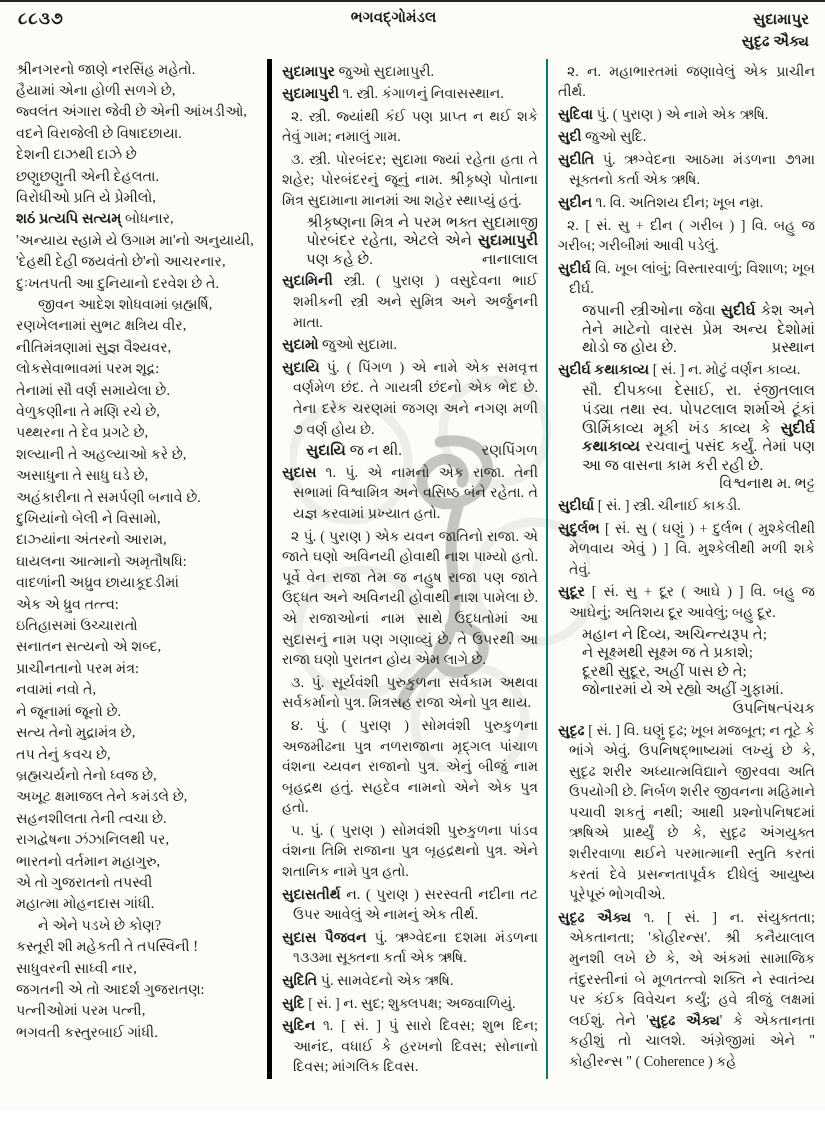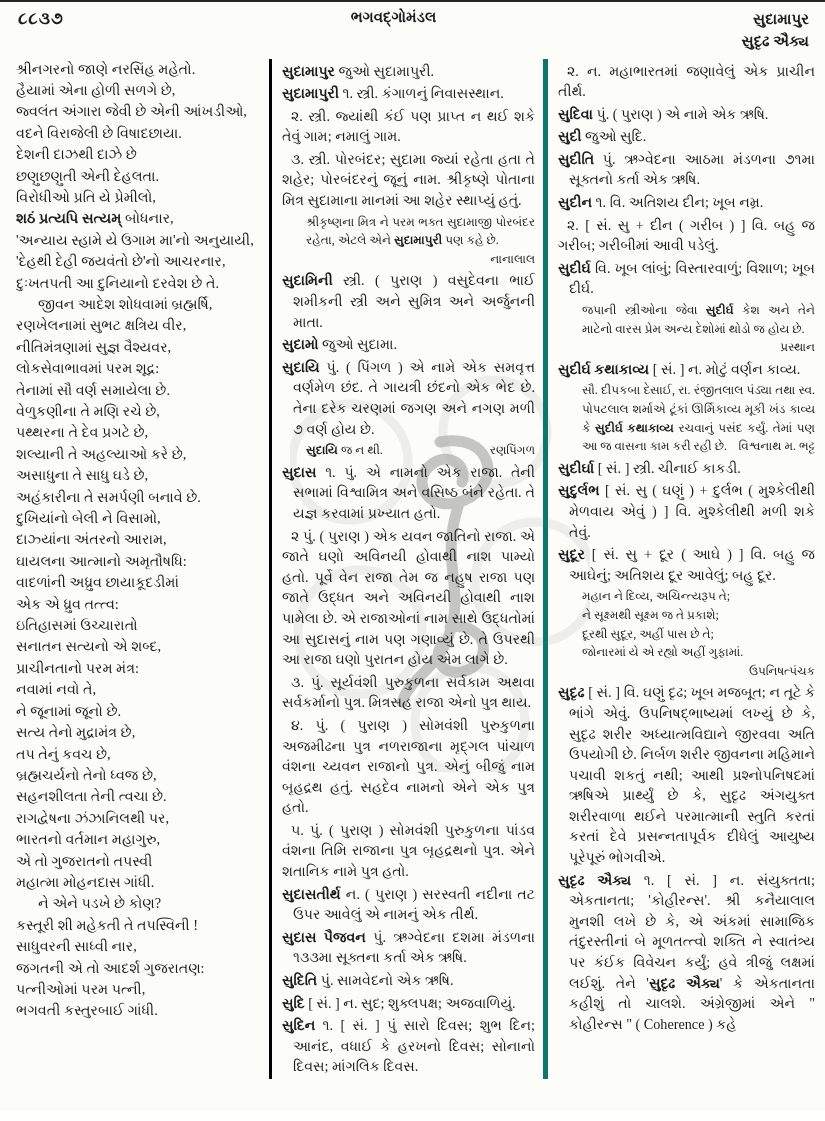--- a/index.html
+++ b/index.html
@@ -20,37 +20,37 @@
   .hdr .pageno{width:110px;font-size:17px;font-weight:bold;letter-spacing:1px;}
   .hdr .title{flex:1;text-align:center;font-size:15px;font-weight:bold;}
   .hdr .runhead{width:150px;text-align:right;font-size:15px;font-weight:bold;line-height:1.45;}
   .cols{
     position:relative;z-index:1;
     display:flex;
     padding:6px 10px 0 16px;
     box-sizing:border-box;
   }
   .col{box-sizing:border-box;}
-  .col[data-col="col1"]{width:256px;padding-right:2px;border-right:3px solid #000000;}
-  .col[data-col="col2"]{width:276px;padding:0 8px 0 10px;border-right:5px solid #0f766e;}
+  .col[data-col="col1"]{width:256px;padding-right:2px;border-right:5px solid #000000;}
+  .col[data-col="col2"]{width:276px;padding:0 8px 0 10px;border-right:2px solid #0f766e;}
   .col[data-col="col3"]{flex:1;padding-left:10px;}
   .pline{
     font-size:14.3px;line-height:21.4px;
     white-space:nowrap;overflow:hidden;
   }
   .pline.ind{padding-left:22px;}
   .entry,.sub{
     font-size:14.2px;line-height:20.6px;
     margin:2px 0;
     text-align:justify;
   }
   .entry{padding-left:11px;text-indent:-11px;}
   .sub{padding-left:0;text-indent:9px;}
   .quote{
-    font-size:12px;line-height:18.6px;
+    font-size:15px;line-height:18.6px;
     margin:2px 0 2px 24px;
     text-align:justify;
   }
   .quote .qtxt{white-space:pre-line;}
   .quote .by{float:right;padding-left:8px;}
   .quote::after{content:"";display:block;clear:both;}
   .b{font-weight:bold;}
   .wm{position:absolute;z-index:0;pointer-events:none;}
 </style>
 </head>
@@ -111,20 +111,21 @@
         <div class="pline"><span class="qtxt">વાદળાંની અધ્રુવ છાયાકૂદડીમાં</span></div>
         <div class="pline"><span class="qtxt">એક એ ધ્રુવ તત્ત્વ:</span></div>
         <div class="pline"><span class="qtxt">ઇતિહાસમાં ઉચ્ચારાતો</span></div>
         <div class="pline"><span class="qtxt">સનાતન સત્યનો એ શબ્દ,</span></div>
         <div class="pline"><span class="qtxt">પ્રાચીનતાનો પરમ મંત્ર:</span></div>
         <div class="pline"><span class="qtxt">નવામાં નવો તે,</span></div>
         <div class="pline"><span class="qtxt">ને જૂનામાં જૂનો છે.</span></div>
         <div class="pline"><span class="qtxt">સત્ય તેનો મુદ્રામંત્ર છે,</span></div>
         <div class="pline"><span class="qtxt">તપ તેનું કવચ છે,</span></div>
         <div class="pline"><span class="qtxt">બ્રહ્મચર્યનો તેનો ધ્વજ છે,</span></div>
+        <div class="pline"><span class="qtxt">અખૂટ ક્ષમાજલ તેને કમંડલે છે,</span></div>
         <div class="pline"><span class="qtxt">સહનશીલતા તેની ત્વચા છે.</span></div>
         <div class="pline"><span class="qtxt">રાગદ્વેષના ઝંઝાનિલથી પર,</span></div>
         <div class="pline"><span class="qtxt">ભારતનો વર્તમાન મહાગુરુ,</span></div>
         <div class="pline"><span class="qtxt">એ તો ગુજરાતનો તપસ્વી</span></div>
         <div class="pline"><span class="qtxt">મહાત્મા મોહનદાસ ગાંધી.</span></div>
         <div class="pline ind"><span class="qtxt">ને એને પડખે છે કોણ?</span></div>
         <div class="pline"><span class="qtxt">કસ્તૂરી શી મહેકતી તે તપસ્વિની !</span></div>
         <div class="pline"><span class="qtxt">સાધુવરની સાધ્વી નાર,</span></div>
         <div class="pline"><span class="qtxt">જગતની એ તો આદર્શ ગુજરાતણ:</span></div>
         <div class="pline"><span class="qtxt">પત્નીઓમાં પરમ પત્ની,</span></div>

